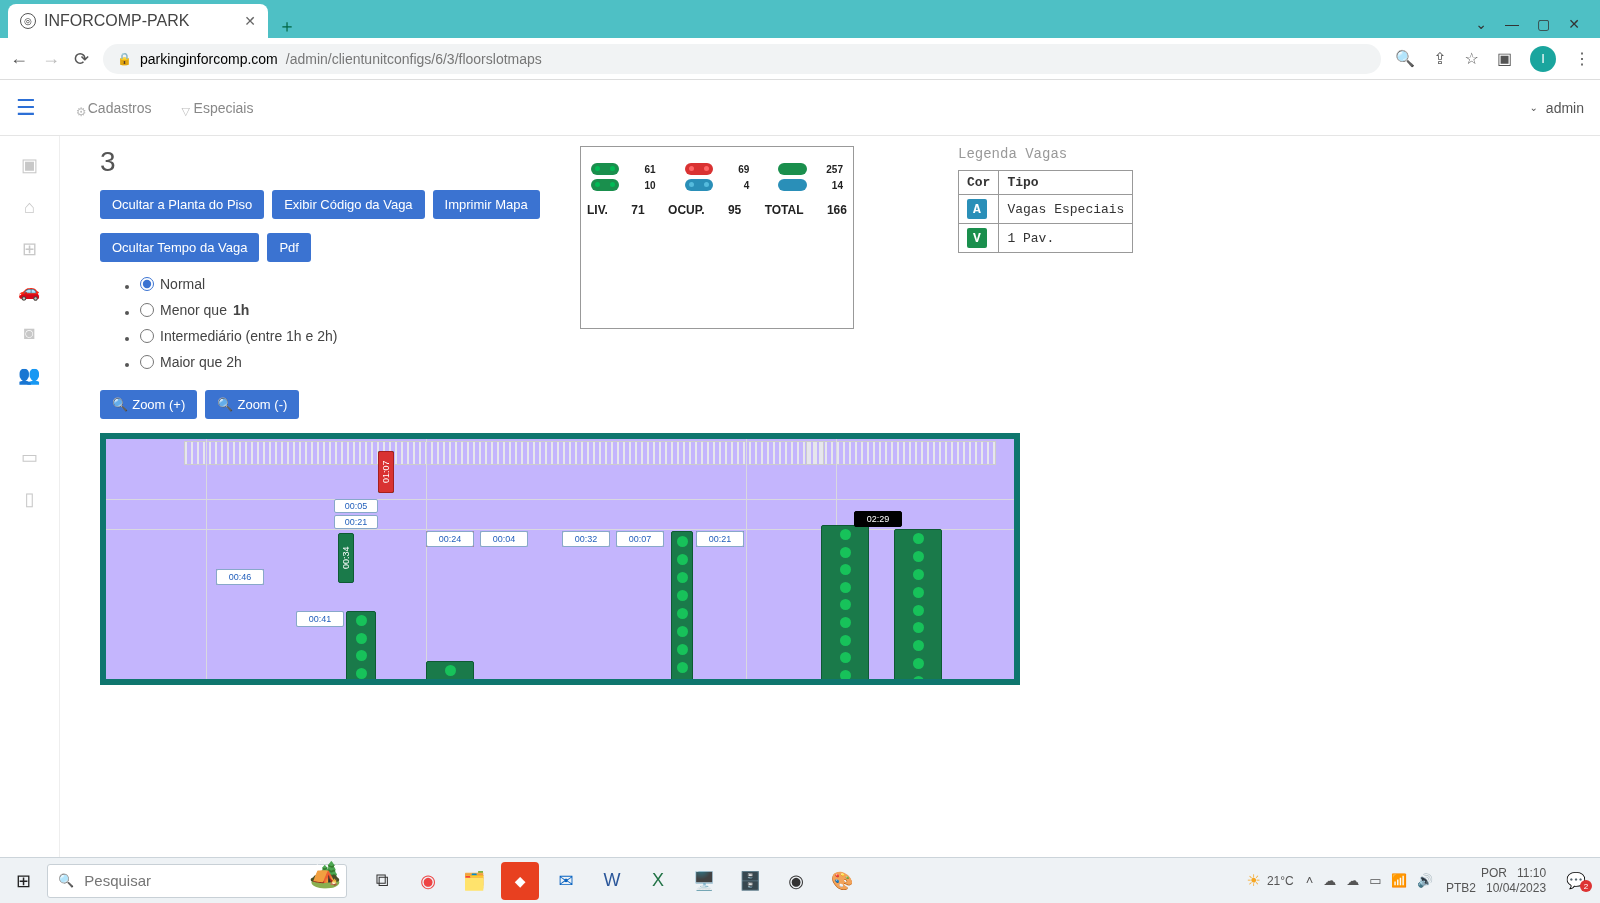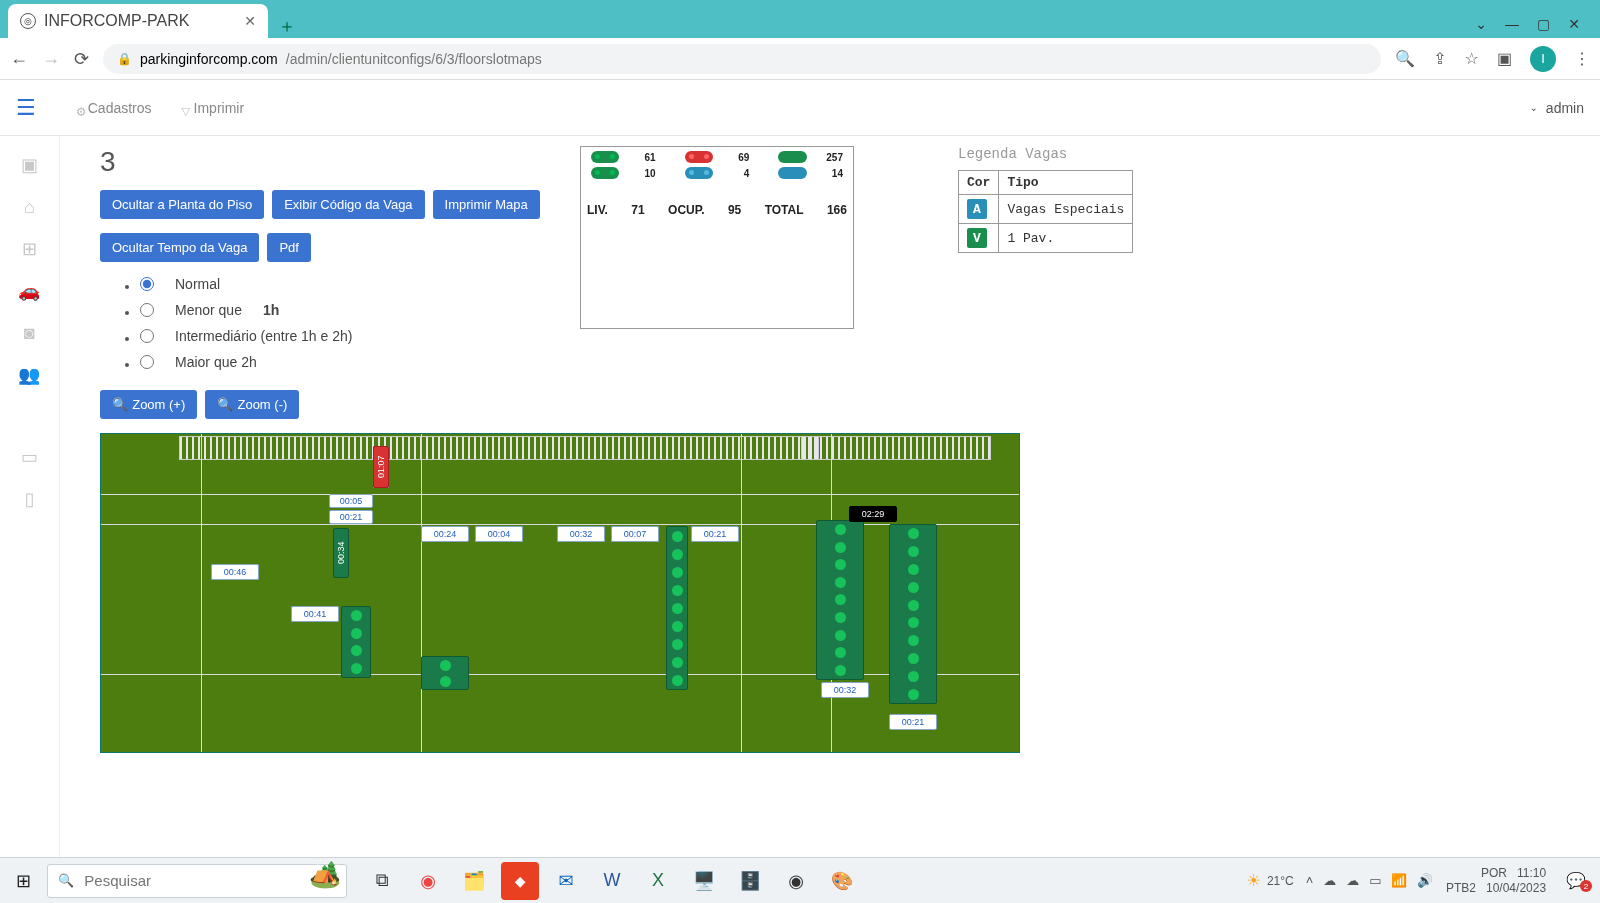--- a/index.html
+++ b/index.html
@@ -41,28 +41,28 @@
 
   .content { flex: 1; padding: 10px 20px 0 40px; overflow: auto; background: #fff; }
 
   .heading { font-size: 28px; color: #555; margin-bottom: 12px; }
 
   .btn-row { display: flex; flex-wrap: wrap; gap: 8px; margin-bottom: 14px; }
   .btn { background: #3b73d1; color: #fff; border: none; padding: 7px 12px; border-radius: 3px; font-size: 13px; cursor: pointer; }
 
   .radios { margin: 14px 0 18px 30px; }
   .radios li { list-style: disc; margin-bottom: 8px; color: #555; margin-left: 10px; }
-  .radios label { display: inline-flex; align-items: center; gap: 21px; font-size: 14px; color: #444; }
+  .radios label { display: inline-flex; align-items: center; gap: 6px; font-size: 14px; color: #444; }
   .radios input[type=radio] { accent-color: #3b73d1; width: 14px; height: 14px; }
 
   .zoom-row { display: flex; gap: 8px; margin-bottom: 14px; }
   .zoom { background: #3b73d1; color: #fff; padding: 7px 12px; border-radius: 3px; font-size: 13px; cursor: pointer; display: inline-flex; gap: 4px; align-items: center; }
 
   .top-flex { display: flex; align-items: flex-start; gap: 20px; }
-  .stats-box { border: 1px solid #999; width: 274px; height: 183px; padding: 4px 10px; font-size: 11px; color: #222; position: relative; margin-left: 10px; }
+  .stats-box { border: 1px solid #999; width: 274px; height: 183px; padding: 16px 10px; font-size: 11px; color: #222; position: relative; margin-left: 10px; }
   .stat-row { display: flex; align-items: center; gap: 8px; margin-bottom: 4px; }
   .pill { width: 30px; height: 12px; border-radius: 6px; display: inline-block; position: relative; }
   .pill.green { background: #1a8f4d; }
   .pill.red { background: #d93232; }
   .pill.blue { background: #2a8fb8; }
   .pill .dot { position: absolute; width: 5px; height: 5px; border-radius: 50%; top: 3px; }
   .pill .d1 { left: 4px; } .pill .d2 { right: 4px; }
   .pill.green .dot { background: #0b5; } .pill.red .dot { background: #f66; } .pill.blue .dot { background: #5bd; }
   .stat-val { width: 30px; text-align: right; font-weight: 600; font-size: 10px; }
   .totals-row { position: absolute; top: 56px; left: 6px; right: 6px; display: flex; justify-content: space-between; font-size: 12px; font-weight: 700; }
@@ -70,21 +70,21 @@
 
   .legend { margin-left: 84px; font-family: Liberation Mono, monospace; }
   .legend-title { color: #999; font-size: 14px; margin-bottom: 8px; }
   .legend-table { border-collapse: collapse; }
   .legend-table th, .legend-table td { border: 1px solid #999; padding: 4px 8px; font-size: 13px; text-align: left; }
   .legend-table th { font-weight: 700; background: #fff; }
   .badge { display: inline-flex; width: 20px; height: 20px; align-items: center; justify-content: center; color: #fff; font-weight: 700; border-radius: 2px; }
   .badge.blue { background: #2a8fb8; } .badge.green { background: #1a8f4d; }
 
   
-  .floor-map { border: 1px solid #0f766e; width: 920px; height: 320px; position: relative; background: #4d7c0f; overflow: hidden; }
+  .floor-map { border: 6px solid #0f766e; width: 920px; height: 252px; position: relative; background: #c4b5fd; overflow: hidden; }
   .fp-bg { position:absolute; inset:0; }
   .fp-bg .hline { position:absolute; left:0; right:0; border-top:1px solid #d9d9e0; }
   .fp-bg .vline { position:absolute; top:0; bottom:0; border-left:1px solid #d9d9e0; }
   .roof-strip { position:absolute; left:78px; top:2px; height:24px; width:640px; background: repeating-linear-gradient(90deg,#e6e6ec 0 2px, transparent 2px 6px); border:1px solid #ccc; }
   .roof-strip2 { position:absolute; left:700px; top:2px; height:24px; width:190px; background: repeating-linear-gradient(90deg,#e6e6ec 0 2px, transparent 2px 6px); border:1px solid #ccc; }
 
   .slot { position: absolute; font-size: 9px; color: #225fbb; display: flex; align-items: center; justify-content: center; border: 1px solid #88a8c9; background: #fff; border-radius: 2px; }
   .slot.h { width: 48px; height: 16px; }
   .slot.v { width: 16px; height: 42px; writing-mode: vertical-rl; transform: rotate(180deg); }
   .slot.green-solid { background: #1a7a4a; border-color: #0e5a34; color: #fff; }
@@ -153,21 +153,21 @@
     <span>⋮</span>
   </div>
 </div>
 
 <div class="app-top">
   <span class="hamburger">☰</span>
   <span class="top-link gear">
       <span>Cadastros</span>
     </span>
   <span class="top-link funnel">
-      <span>Imprimir</span>
+      <span>Especiais</span>
     </span>
   <div class="user-area">
     <span class="caret">⌄</span>
     <span>admin</span>
   </div>
 </div>
 
 <div class="page">
 
   <div class="sidebar">

